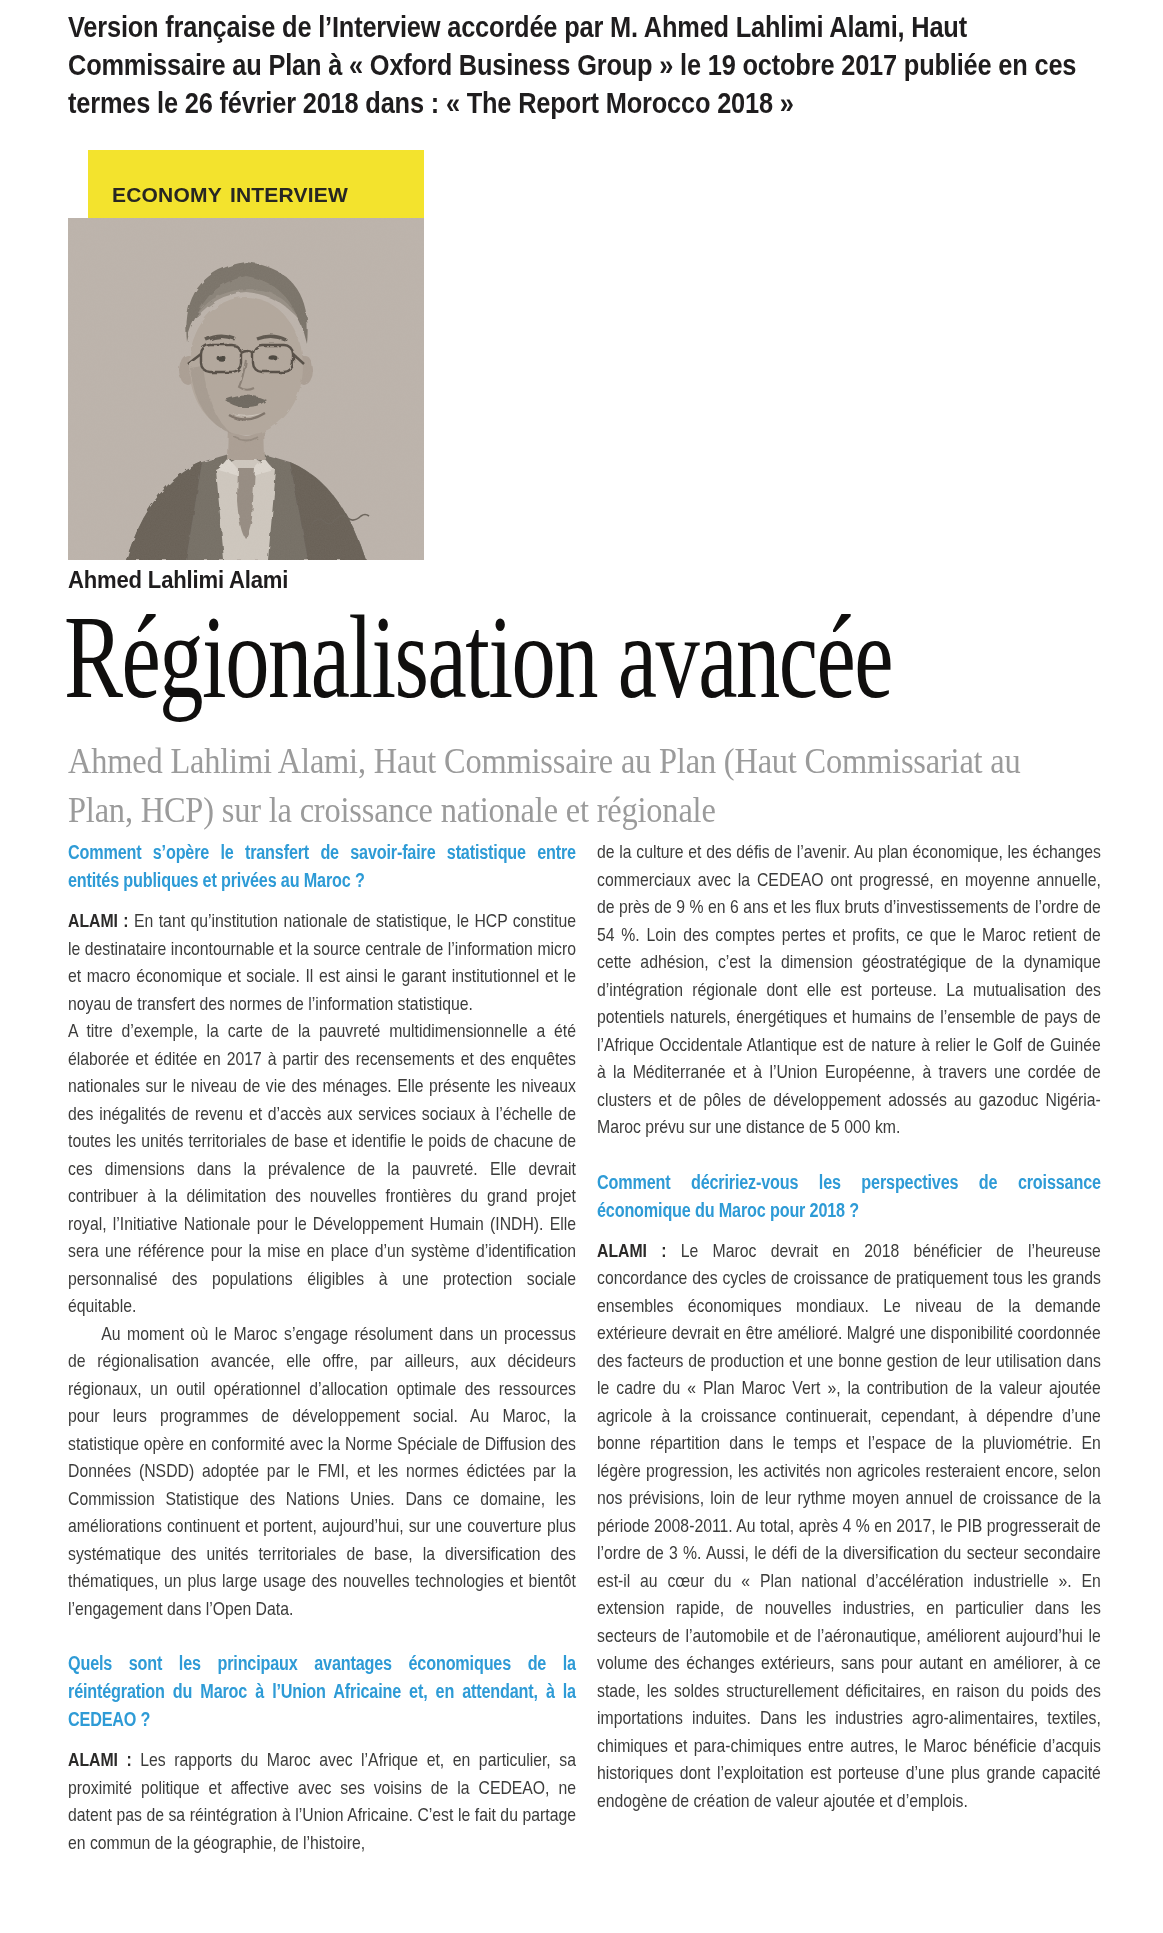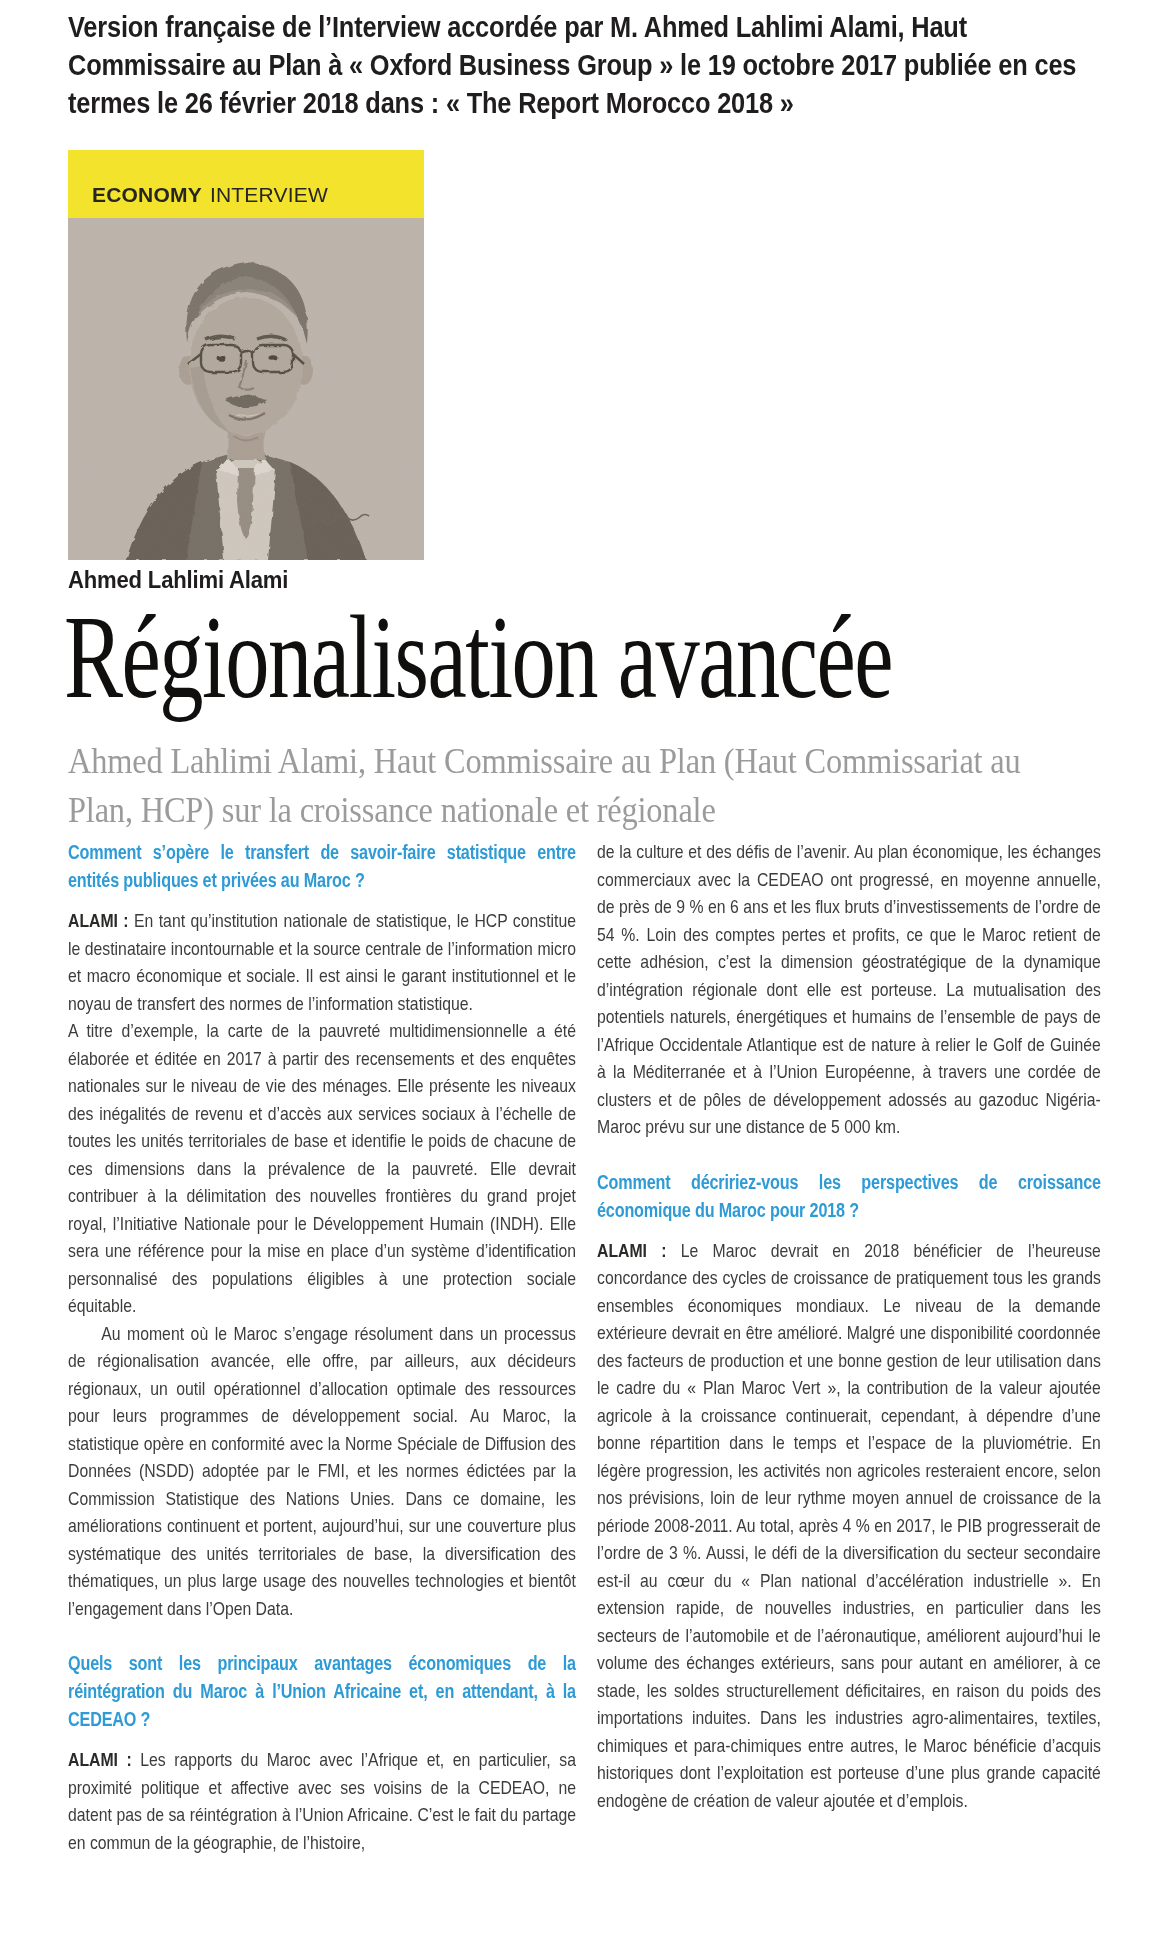--- a/index.html
+++ b/index.html
@@ -15,24 +15,24 @@
     transform:scaleX(.875); transform-origin:left top;
     font-weight:bold; font-size:29px; line-height:38px; color:#1f1d1e;
     margin:0; letter-spacing:-0.2px;
   }
 
   
   .photo-block { position:absolute; left:68px; top:150px; width:356px; }
   .banner {
     height:68px; background:#F3E32D; box-sizing:border-box;
     display:flex; align-items:flex-end; padding:0 0 11px 24px;
-    color:#272623; font-size:21px; letter-spacing:.2px;
+    color:#272623; font-size:21px; letter-spacing:.2px;margin-left:20px;
   }
   .banner .eco { font-weight:bold; }
-  .banner .intv { font-weight:normal; margin-left:8px;text-align:right; }
+  .banner .intv { font-weight:bold; margin-left:8px;text-align:right; }
   .portrait { display:block; width:356px; height:342px; }
 
   .caption {
     position:absolute; left:68px; top:566px;
     transform:scaleX(.92); transform-origin:left top;
     font-weight:bold; font-size:24px; color:#1f1d1e; letter-spacing:-0.2px;
   }
 
   
   .title {

